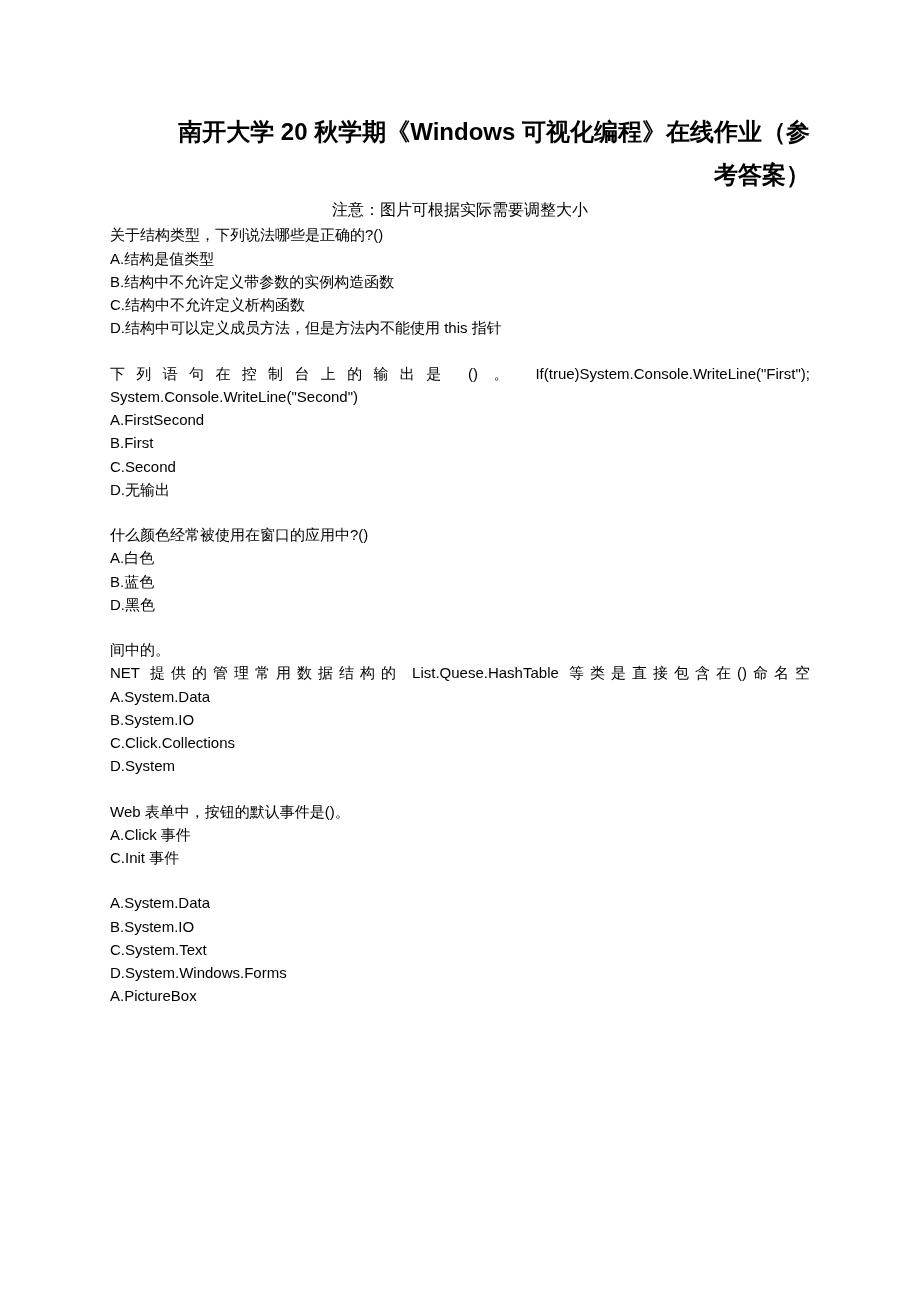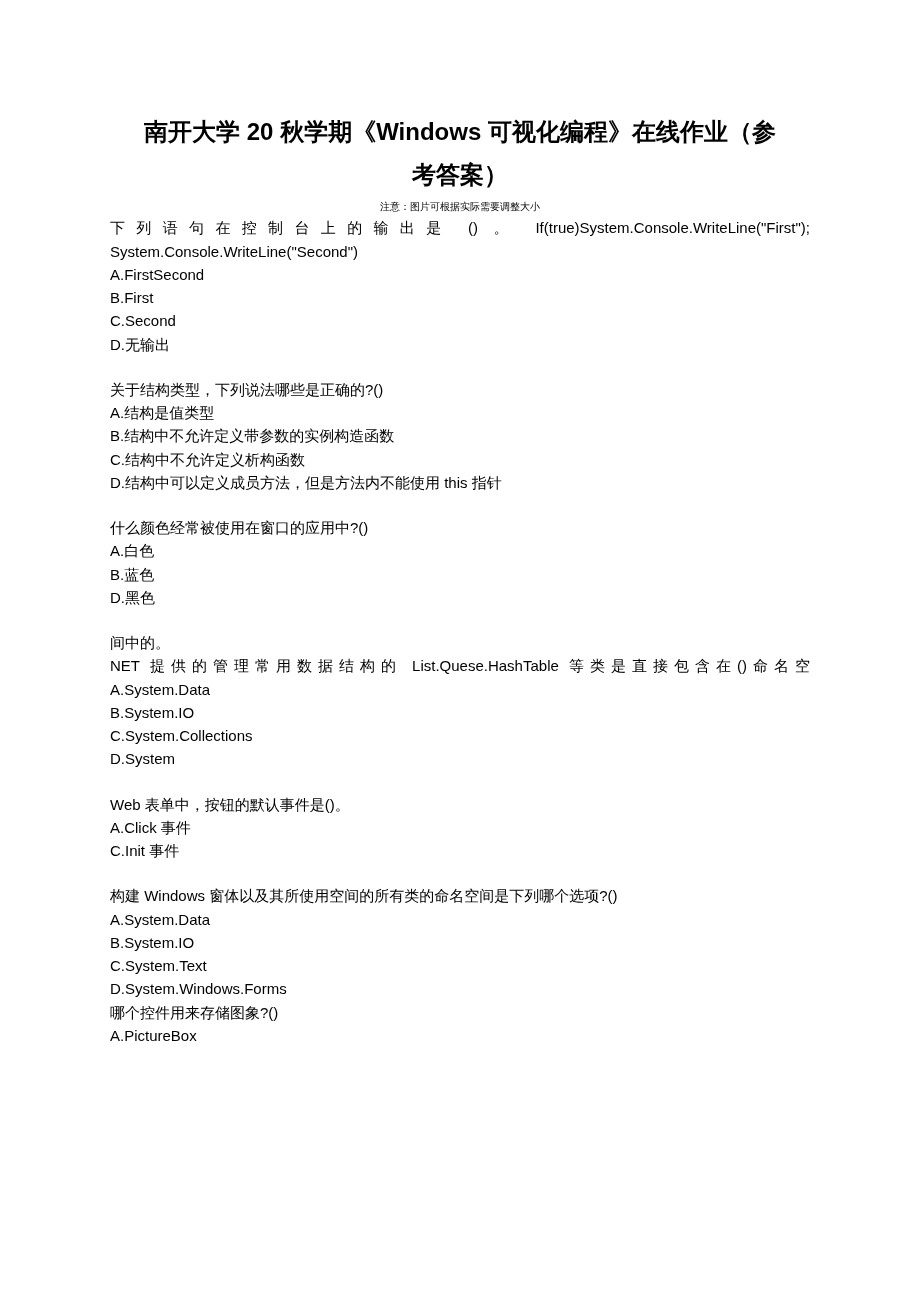--- a/index.html
+++ b/index.html
@@ -12,26 +12,26 @@
   .page {
     width: 920px;
     min-height: 1302px;
     padding: 110px 110px 60px 110px;
     box-sizing: border-box;
     background: #ffffff;
   }
   .title {
     font-size: 24px;
     font-weight: bold;
-    text-align: center;
+    text-align: right;
     line-height: 1.8;
     margin-bottom: 4px;
   }
   .note {
-    font-size: 10px;
+    font-size: 16px;
     text-align: center;
     margin-bottom: 2px;
   }
   .question-block {
     margin-bottom: 22px;
     font-size: 15px;
     line-height: 1.55;
   }
   .question-block.tight {
     margin-bottom: 0;
@@ -54,64 +54,62 @@
 <div class="page">
 
   <div class="title">
     <div>南开大学 20 秋学期《Windows 可视化编程》在线作业（参</div>
     <div>考答案）</div>
   </div>
 
   <div class="note">注意：图片可根据实际需要调整大小</div>
 
   <div class="question-block">
+    <div class="q-text">关于结构类型，下列说法哪些是正确的?()</div>
+    <span class="option">A.结构是值类型</span>
+    <span class="option">B.结构中不允许定义带参数的实例构造函数</span>
+    <span class="option">C.结构中不允许定义析构函数</span>
+    <span class="option">D.结构中可以定义成员方法，但是方法内不能使用 this 指针</span>
+  </div>
+
+  <div class="question-block">
     <div class="q-text wide">下列语句在控制台上的输出是 () 。 If(true)System.Console.WriteLine("First");</div>
     <div class="q-text">System.Console.WriteLine("Second")</div>
     <span class="option">A.FirstSecond</span>
     <span class="option">B.First</span>
     <span class="option">C.Second</span>
     <span class="option">D.无输出</span>
-  </div>
-
-  <div class="question-block">
-    <div class="q-text">关于结构类型，下列说法哪些是正确的?()</div>
-    <span class="option">A.结构是值类型</span>
-    <span class="option">B.结构中不允许定义带参数的实例构造函数</span>
-    <span class="option">C.结构中不允许定义析构函数</span>
-    <span class="option">D.结构中可以定义成员方法，但是方法内不能使用 this 指针</span>
   </div>
 
   <div class="question-block">
     <div class="q-text">什么颜色经常被使用在窗口的应用中?()</div>
     <span class="option">A.白色</span>
     <span class="option">B.蓝色</span>
     <span class="option">D.黑色</span>
   </div>
 
   <div class="question-block">
     <div class="q-text">间中的。</div>
     <div class="q-text" style="text-align:justify; text-align-last:justify;">NET 提供的管理常用数据结构的 List.Quese.HashTable 等类是直接包含在()命名空</div>
     <span class="option">A.System.Data</span>
     <span class="option">B.System.IO</span>
-    <span class="option">C.System.Collections</span>
+    <span class="option">C.Click.Collections</span>
     <span class="option">D.System</span>
   </div>
 
   <div class="question-block">
     <div class="q-text">Web 表单中，按钮的默认事件是()。</div>
     <span class="option">A.Click 事件</span>
     <span class="option">C.Init 事件</span>
   </div>
 
   <div class="question-block tight">
-    <div class="q-text">构建 Windows 窗体以及其所使用空间的所有类的命名空间是下列哪个选项?()</div>
     <span class="option">A.System.Data</span>
     <span class="option">B.System.IO</span>
     <span class="option">C.System.Text</span>
     <span class="option">D.System.Windows.Forms</span>
   </div>
 
   <div class="question-block tight">
-    <div class="q-text">哪个控件用来存储图象?()</div>
     <span class="option">A.PictureBox</span>
   </div>
 
 </div>
 
 </body></html>

